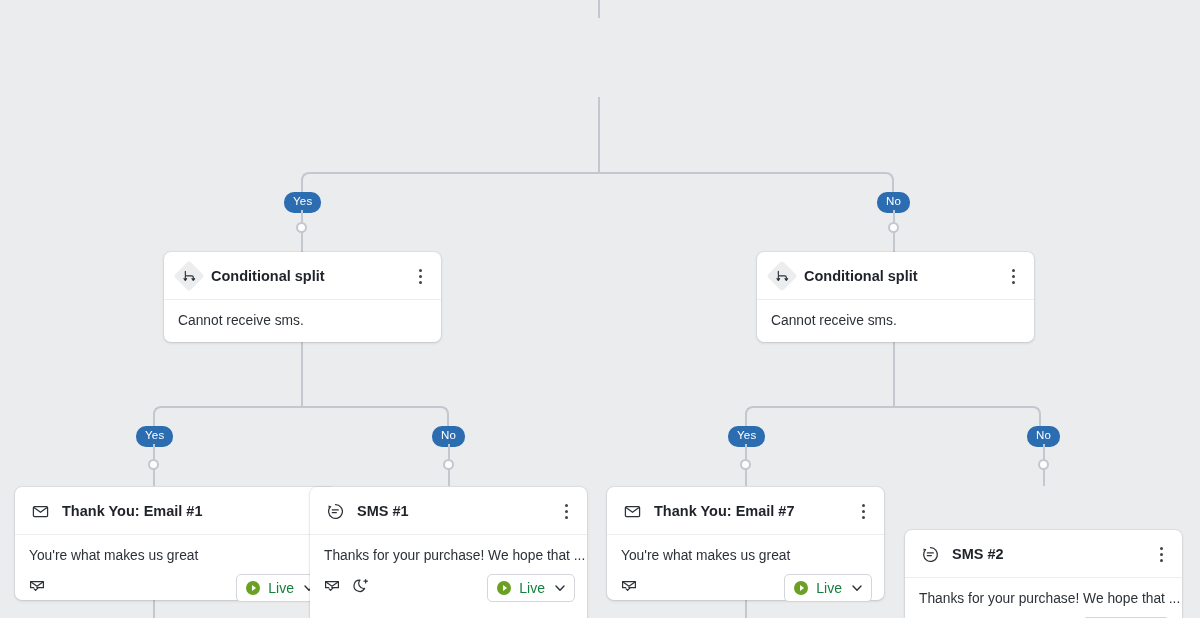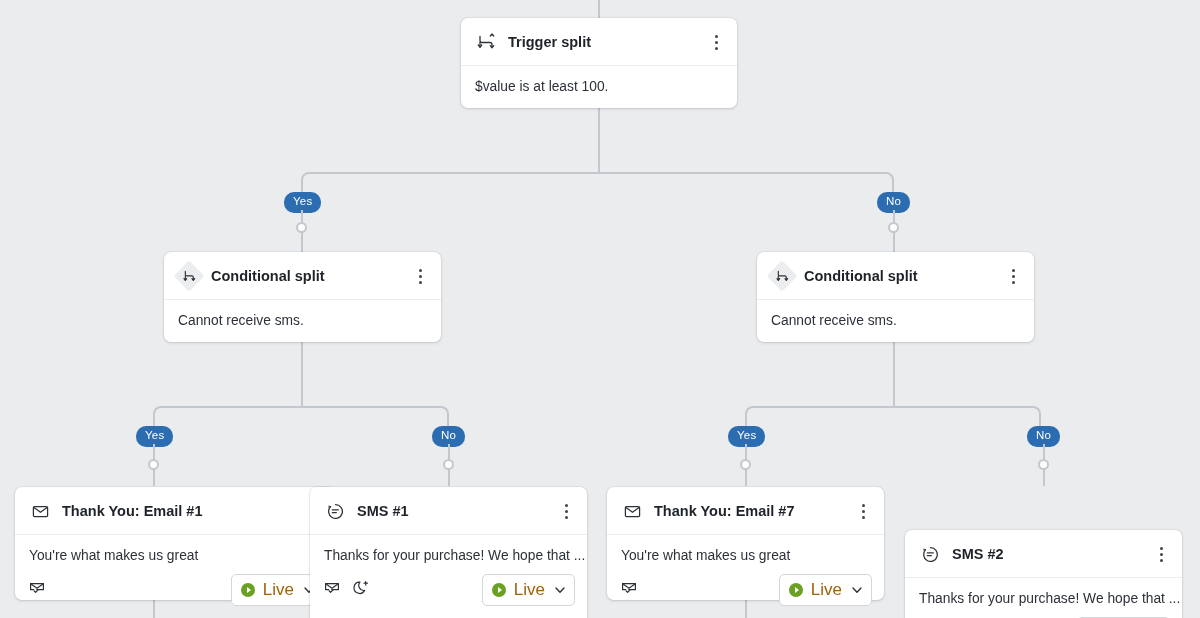--- a/index.html
+++ b/index.html
@@ -102,21 +102,21 @@
 
   .status {
     display: flex; align-items: center;
     gap: 8px;
     border: 1px solid #d3d6db;
     border-radius: 5px;
     background: #fff;
     padding: 5px 7px 5px 9px;
     cursor: pointer;
   }
-  .status-label { font-size: 17px; color: #a16207; }
+  .status-label { font-size: 14px; color: #15803d; }
   .status-dot {
     width: 14px; height: 14px; border-radius: 50%;
     background: #6aa122;
     display: flex; align-items: center; justify-content: center;
     flex: 0 0 auto;
   }
   .status-dot::after {
     content: "";
     width: 0; height: 0;
     border-left: 4px solid #fff;
@@ -183,40 +183,20 @@
   <div class="dot" style="left:148px; top:459px;"></div>
   <div class="dot" style="left:443px; top:459px;"></div>
   <div class="dot" style="left:740px; top:459px;"></div>
   <div class="dot" style="left:1038px; top:459px;"></div>
 
   <div class="line-v" style="left:153px; top:600px; height:18px;"></div>
   <div class="line-v" style="left:448px; top:600px; height:18px;"></div>
   <div class="line-v" style="left:745px; top:600px; height:18px;"></div>
   <div class="line-v" style="left:1043px; top:600px; height:18px;"></div>
 
-  <div class="card" style="left:461px; top:18px; width:276px;">
-    <div class="card-head">
-      <span class="glyph">
-        <svg width="18" height="18" viewBox="0 0 18 18" fill="none" stroke="#2c3138" stroke-width="1.3" stroke-linecap="round" stroke-linejoin="round">
-          <path d="M3 3.5 v4 a2 2 0 0 0 2 2 h8 a2 2 0 0 1 2 2 v2.2"></path>
-          <path d="M1.3 12 L3 14.2 L4.7 12"></path>
-          <path d="M13.3 3 L15 1 L16.7 3"></path>
-          <path d="M13.3 12.6 L15 14.8 L16.7 12.6"></path>
-          <path d="M3 9.6 v4.6"></path>
-        </svg>
-      </span>
-      <span class="card-title">Trigger split</span>
-      <span class="kebab">
-          <i></i>
-          <i></i>
-          <i></i>
-        </span>
-    </div>
-    <div class="card-body" style="padding-bottom:14px;">$value is at least 100.</div>
-  </div>
 
   <div class="card" style="left:164px; top:252px; width:277px;">
     <div class="card-head">
       <span class="glyph">
         <span class="diamond">
           <svg width="13" height="13" viewBox="0 0 14 14" fill="none" stroke="#2c3138" stroke-width="1.25" stroke-linecap="round" stroke-linejoin="round">
             <path d="M2.5 1.5 v3.3 a1.6 1.6 0 0 0 1.6 1.6 h5.4 a1.6 1.6 0 0 1 1.6 1.6 v2.6"></path>
             <path d="M1.1 9.2 L2.5 11.1 L3.9 9.2"></path>
             <path d="M9.7 9.2 L11.1 11.1 L12.5 9.2"></path>
             <path d="M2.5 6.4 v4.3"></path>

